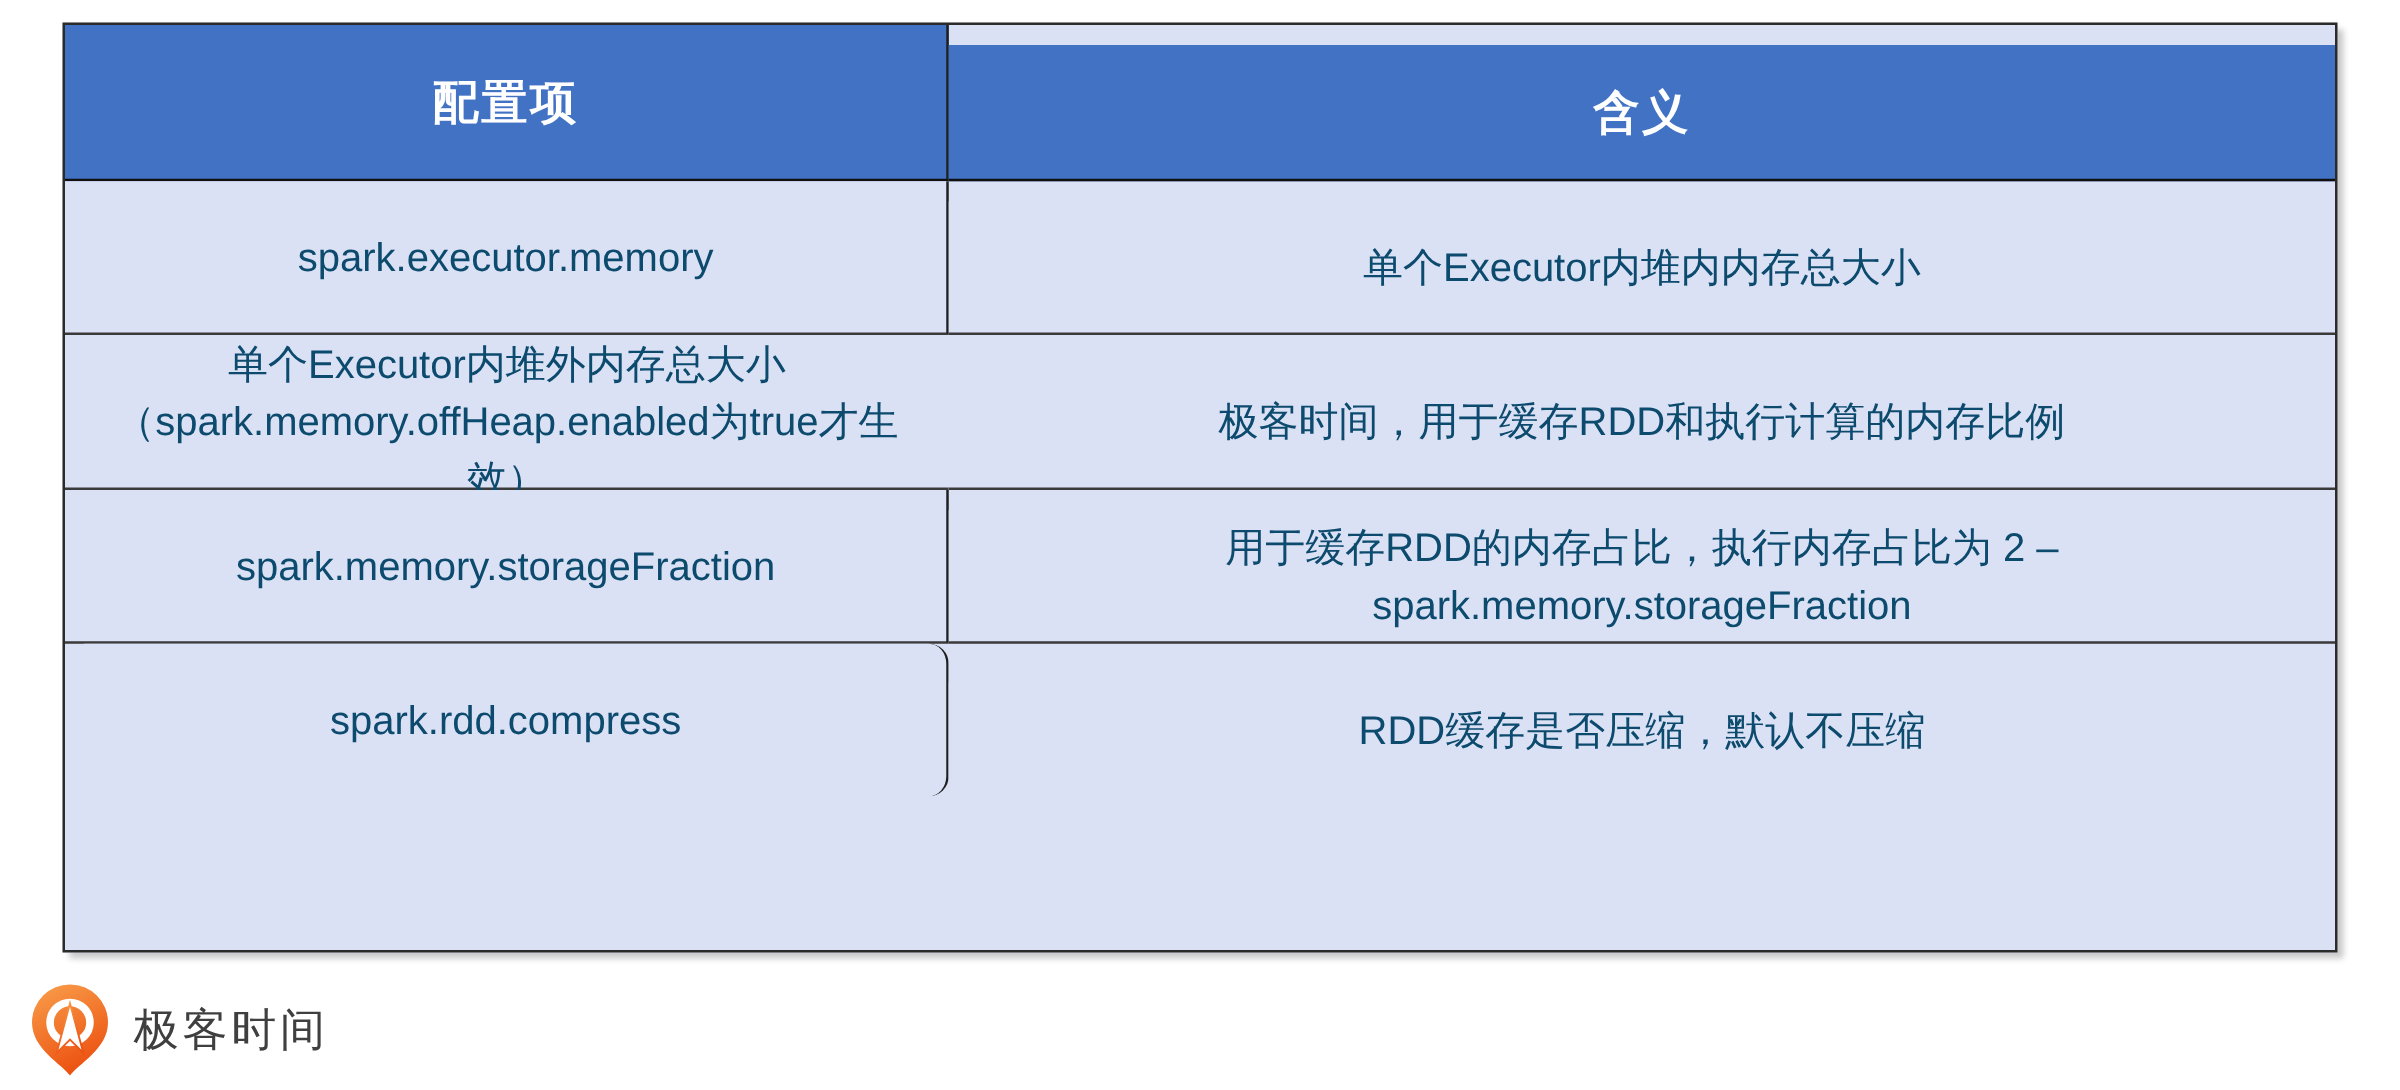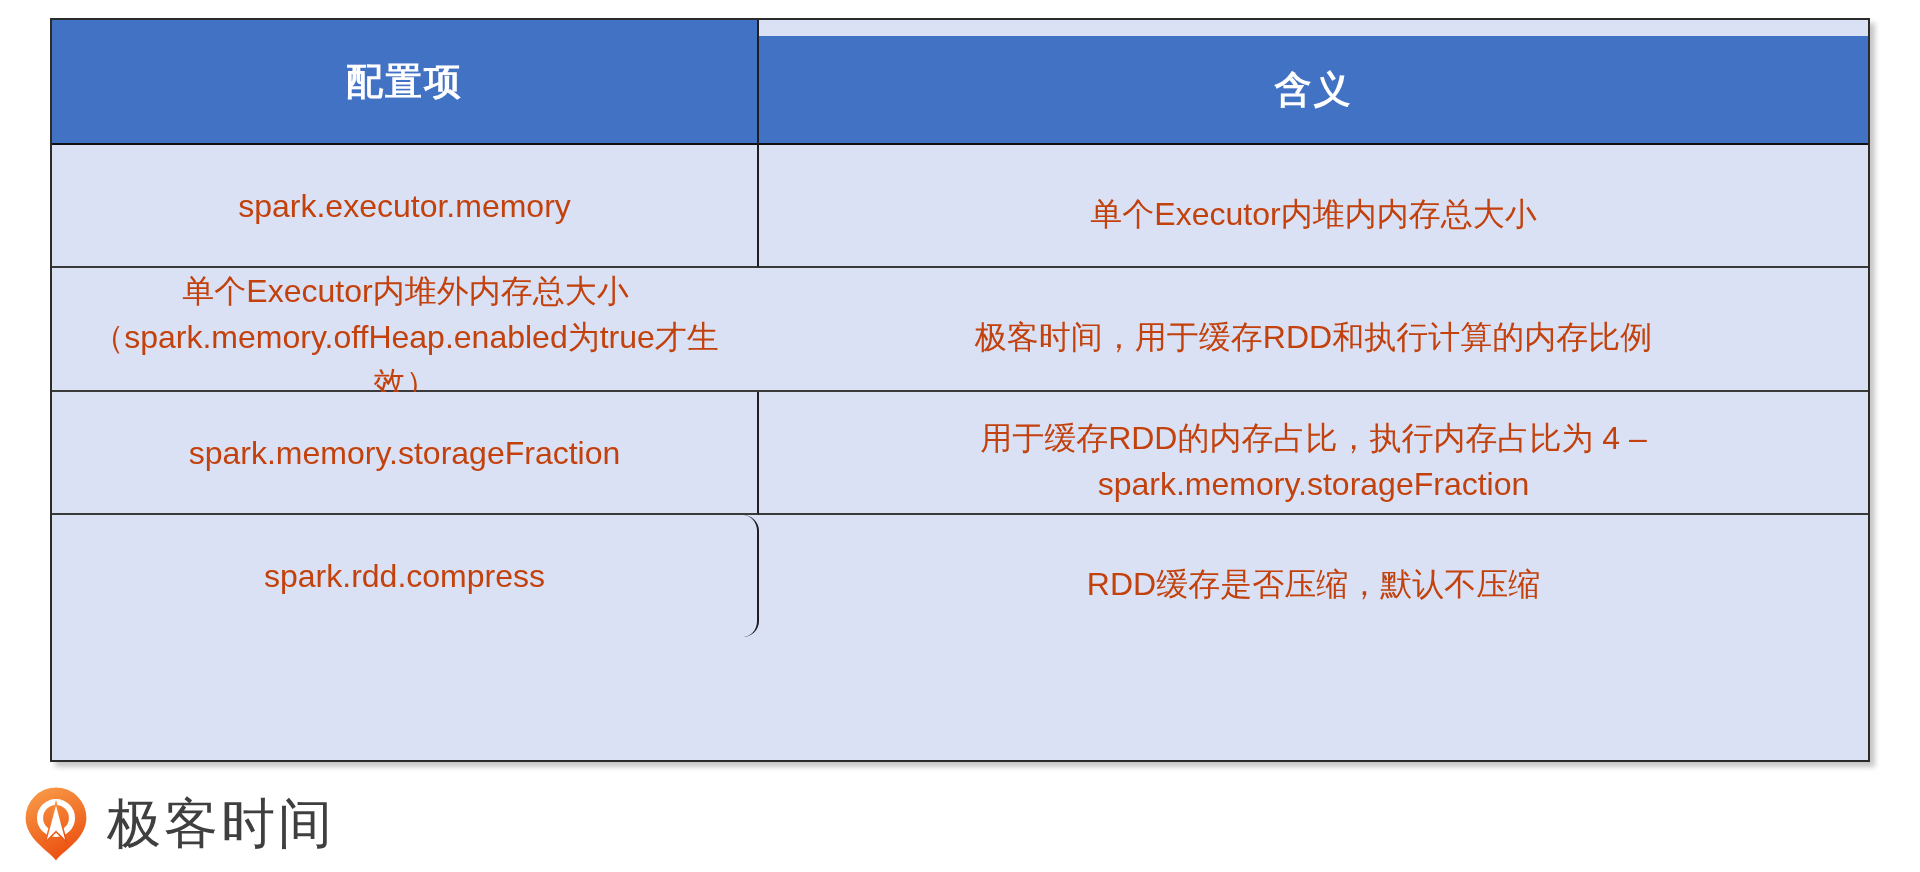--- a/index.html
+++ b/index.html
@@ -29,21 +29,21 @@
   .cell {
     display: flex;
     flex-direction: column;
     justify-content: center;
     align-items: center;
     text-align: center;
     box-sizing: border-box;
     border-right: 2px solid #1f1f1f;
     border-bottom: 2px solid #3a3a3a;
     background: #dbe1f4;
-    color: #c2410c;
+    color: #0c4a6e;
     font-size: 32px;
     line-height: 46px;
     padding: 0 20px;
   }
   .cell.last-col { border-right: none; margin-top: 16px; }
   .cell.last-row { border-bottom: none; border-radius: 16px; }
 
   .cell.header {
     background: #4272c4;
     color: #ffffff;
@@ -60,21 +60,21 @@
     display: flex;
     align-items: center;
   }
   .logo-mark {
     width: 78px;
     height: 76px;
     flex: 0 0 auto;
   }
   .logo-text {
     margin-left: 12px;
-    font-size: 54px;
+    font-size: 36px;
     font-weight: 500;
     color: #3f3f3f;
     letter-spacing: 3px;
   }
 </style>
 </head>
 <body>
 
 <div class="table-wrap">
 
@@ -100,21 +100,21 @@
 
   <div class="cell last-col">
     <div>极客时间，用于缓存RDD和执行计算的内存比例</div>
     <div></div>
   </div>
 
   <div class="cell">
     <div>spark.memory.storageFraction</div>
   </div>
   <div class="cell last-col">
-    <div>用于缓存RDD的内存占比，执行内存占比为 4 –</div>
+    <div>用于缓存RDD的内存占比，执行内存占比为 2 –</div>
     <div>spark.memory.storageFraction</div>
   </div>
 
   <div class="cell last-row">
     <div>spark.rdd.compress</div>
   </div>
   <div class="cell last-col last-row">
     <div>RDD缓存是否压缩，默认不压缩</div>
     <div></div>
   </div>

